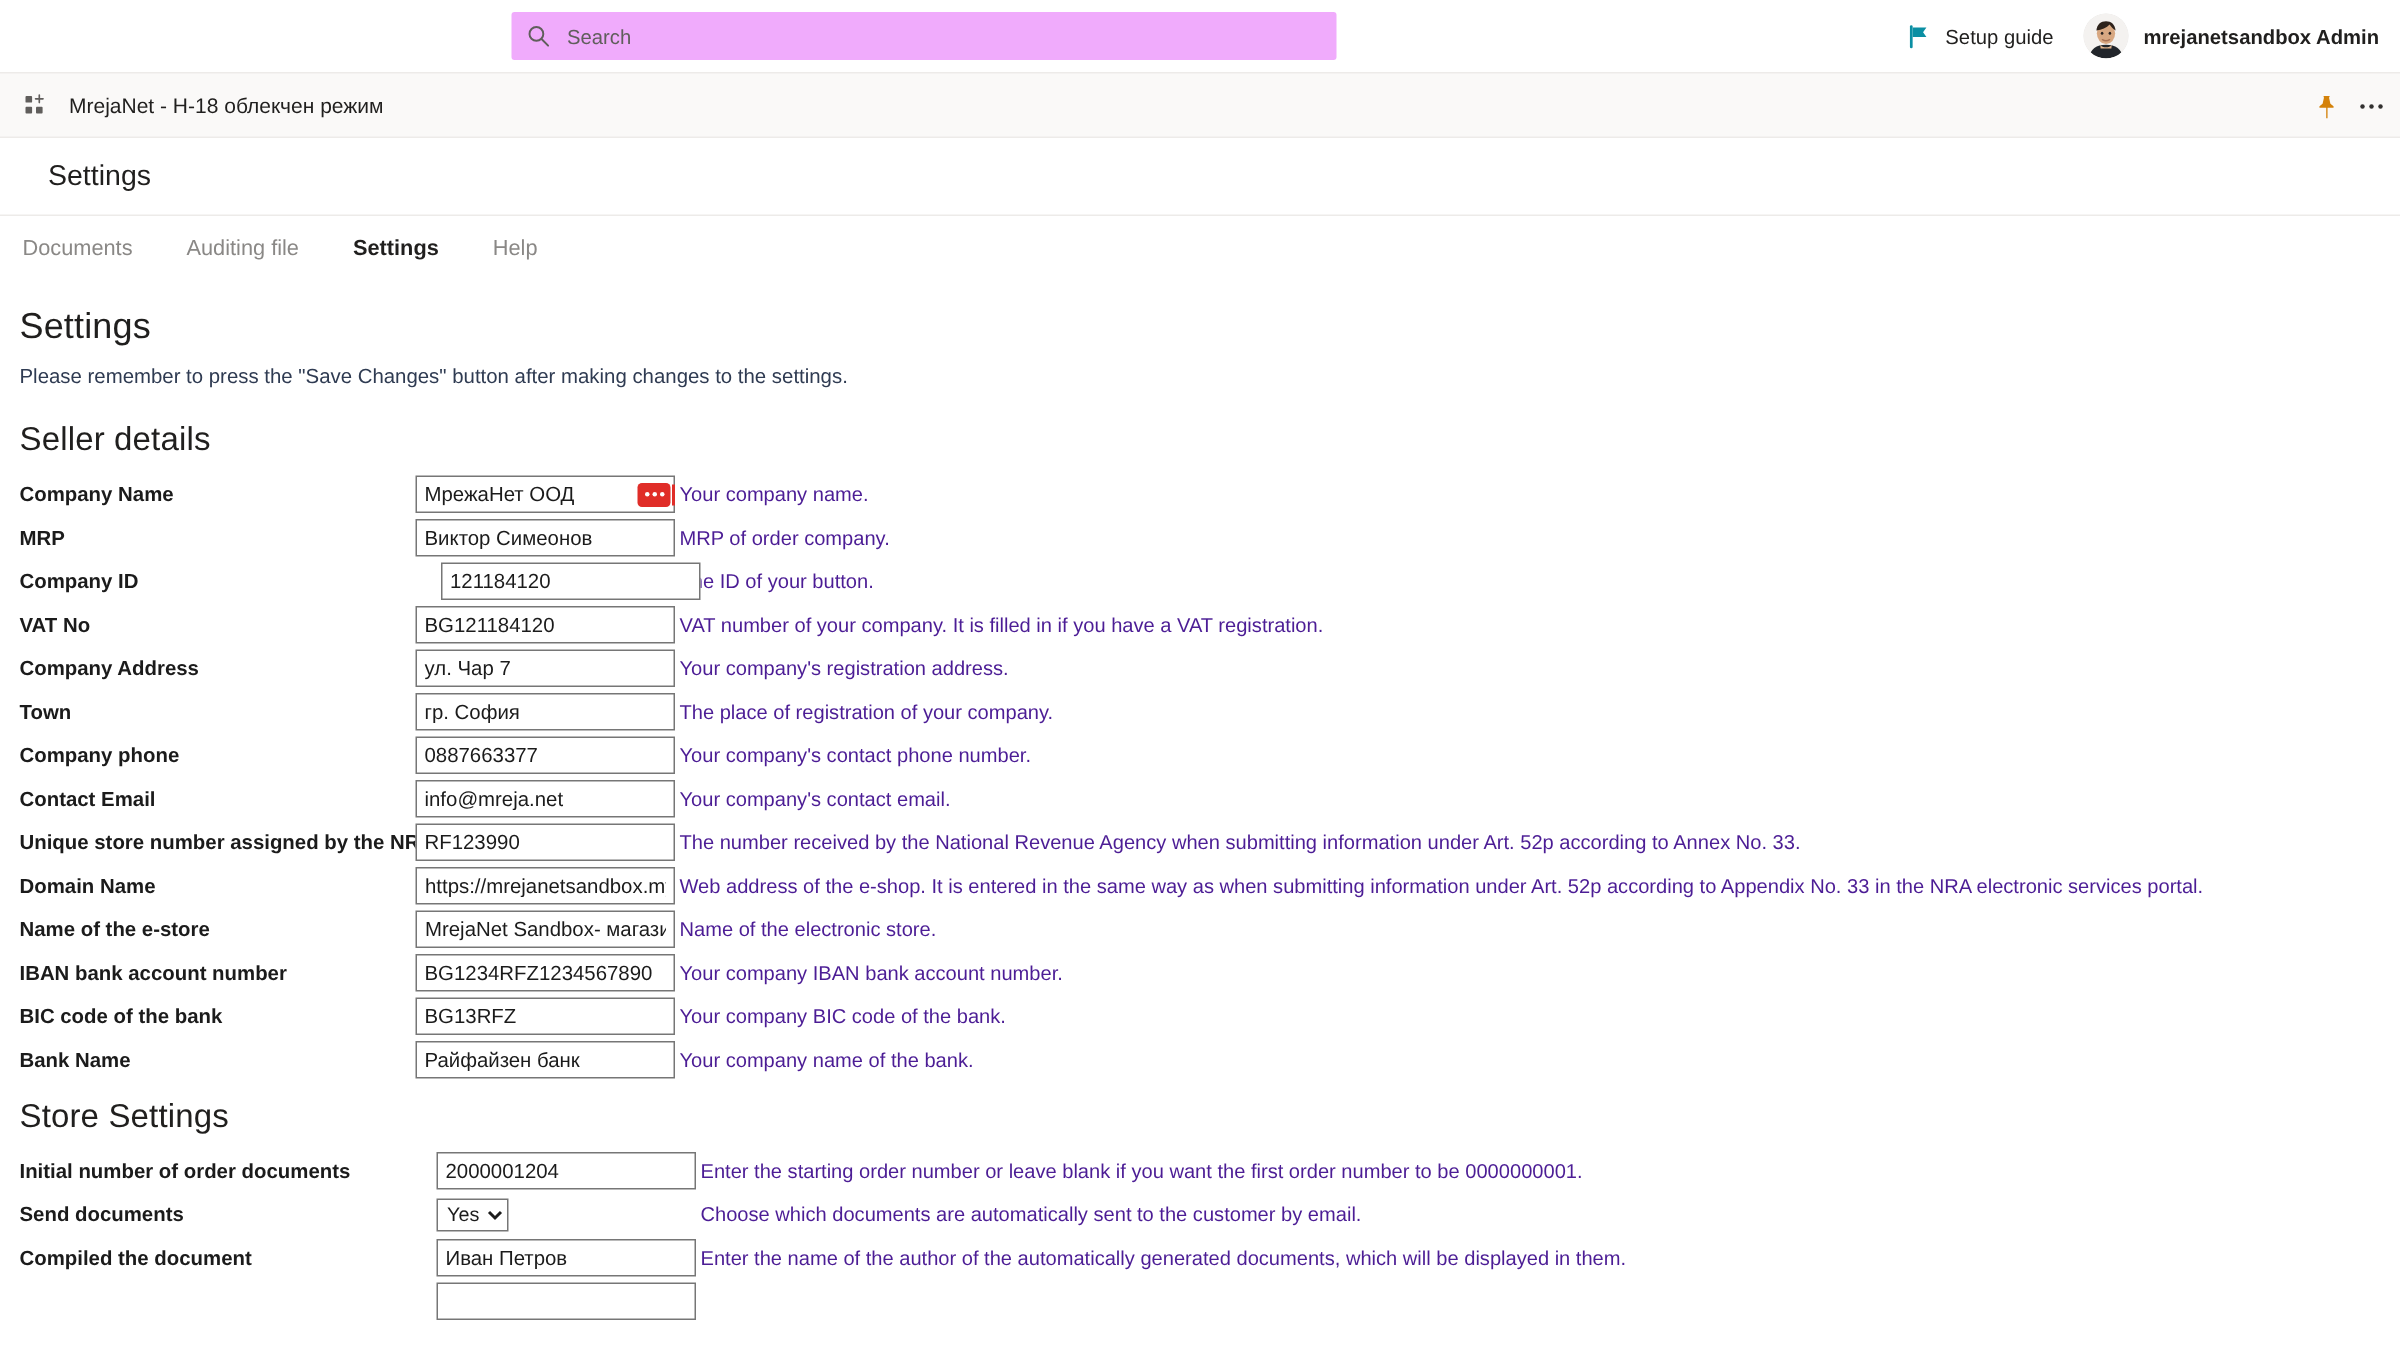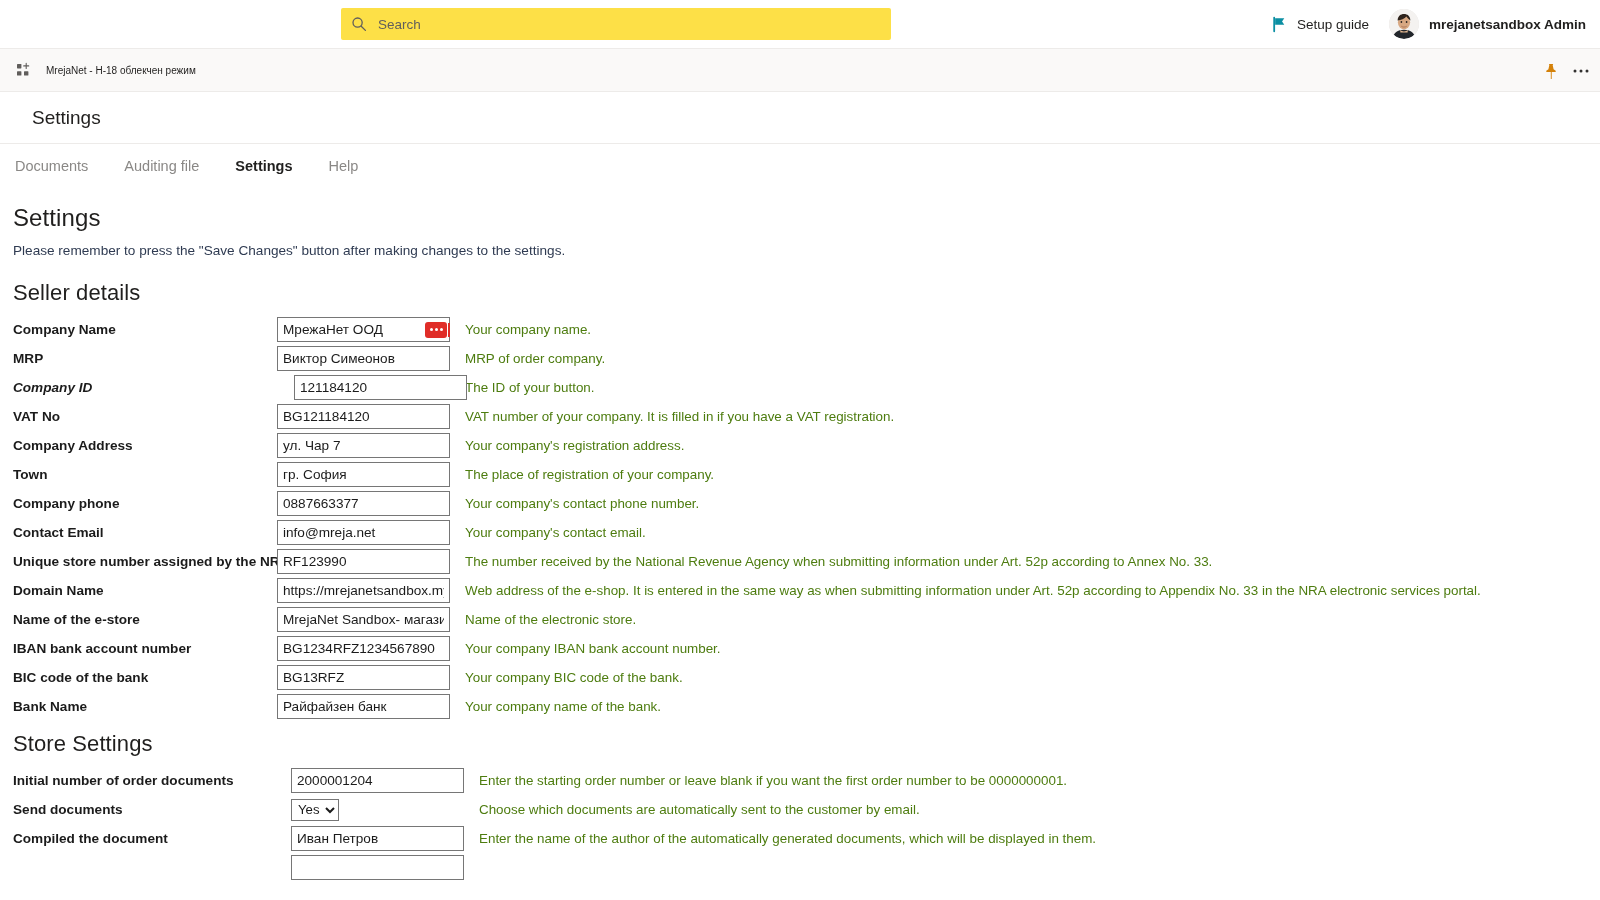--- a/index.html
+++ b/index.html
@@ -19,21 +19,21 @@
     display: flex;
     align-items: center;
     position: relative;
   }
   .search-wrap {
     position: absolute;
     left: 341px;
     top: 8px;
     width: 550px;
     height: 32px;
-    background: #fde047;
+    background: #f0abfc;
     border-radius: 2px;
     display: flex;
     align-items: center;
     padding: 0 10px;
   }
   .search-icon { width: 16px; height: 16px; flex: 0 0 16px; margin-right: 9px; color: #605e5c; }
   .search-input {
     border: none; outline: none; background: transparent;
     font-family: "Liberation Sans", sans-serif;
     font-size: 13.5px; color: #605e5c;
@@ -76,21 +76,21 @@
     height: 44px;
     background: #faf9f8;
     border-bottom: 1px solid #edebe9;
     border-top: 1px solid #edebe9;
     display: flex;
     align-items: center;
     padding: 0 16px;
     position: relative;
   }
   .app-grid-icon { width: 16px; height: 16px; color: #605e5c; flex: 0 0 16px; margin-right: 14px; }
-  .app-title { font-size: 10px; color: #201f1e; }
+  .app-title { font-size: 14px; color: #201f1e; }
   .app-bar-right {
     position: absolute; right: 10px; top: 0;
     height: 44px; display: flex; align-items: center; gap: 14px;
   }
   .pin-icon { width: 14px; height: 16px; color: #d4820a; cursor: pointer; }
   .more-icon { width: 18px; height: 18px; color: #323130; cursor: pointer; }
 
   
   .page-band {
     height: 52px;
@@ -141,23 +141,23 @@
     color: #1b1b1b;
     border: 1px solid #767676;
     background: #ffffff;
     height: 25px;
     padding: 1px 5px;
     outline: none;
     border-radius: 0;
   }
   .f-help {
     font-size: 13.4px;
-    color: #4d7c0f;
+    color: #4c1d95;
     white-space: nowrap;
-    margin-left: 15px;
+    margin-left: 3px;
   }
   .input-holder { position: relative; display: inline-block; }
   .pw-badge {
     position: absolute;
     right: 3px; top: 50%; transform: translateY(-50%);
     width: 22px; height: 16px;
     background: #e02d28;
     border-radius: 3px;
     display: flex; align-items: center; justify-content: center;
     gap: 2px;
@@ -274,21 +274,21 @@
         <div class="f-help">Your company name.</div>
       </div>
       <div class="form-row">
         <div class="f-label" style="width: 262px;">MRP</div>
         <div class="f-input-cell" style="width: 173px; margin-left: 2px;">
           <span class="input-holder"><input type="text" class="f-input" value="Виктор Симеонов" style="width: 173px;"></span>
         </div>
         <div class="f-help">MRP of order company.</div>
       </div>
       <div class="form-row">
-        <div class="f-label" style="width: 262px; font-style: italic;">Company ID</div>
+        <div class="f-label" style="width: 262px;">Company ID</div>
         <div class="f-input-cell" style="width: 173px; margin-left: 2px; padding-left: 17px;">
           <span class="input-holder"><input type="text" class="f-input" value="121184120" style="width: 173px;"></span>
         </div>
         <div class="f-help">The ID of your button.</div>
       </div>
       <div class="form-row">
         <div class="f-label" style="width: 262px;">VAT No</div>
         <div class="f-input-cell" style="width: 173px; margin-left: 2px;">
           <span class="input-holder"><input type="text" class="f-input" value="BG121184120" style="width: 173px;"></span>
         </div>

